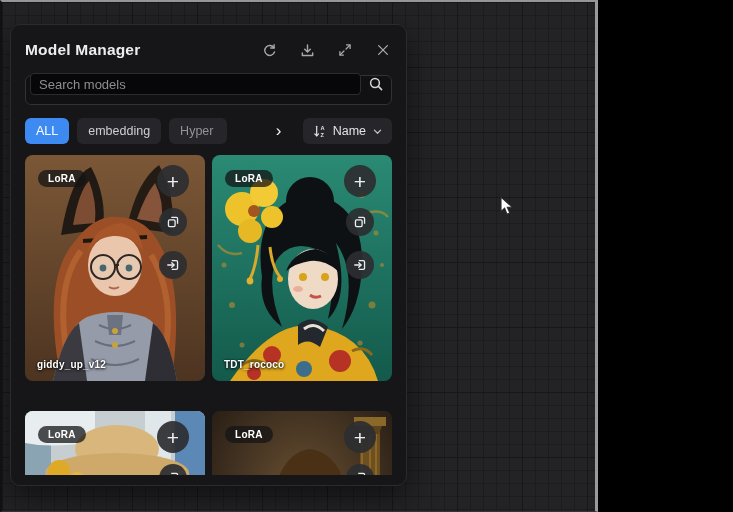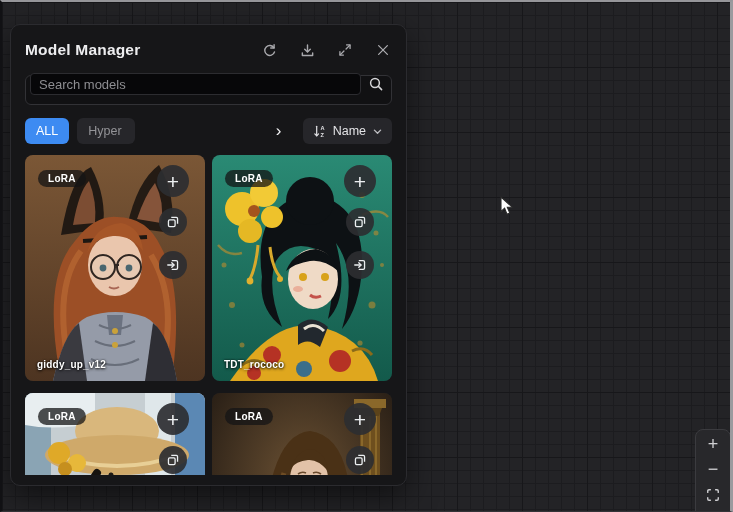--- a/index.html
+++ b/index.html
@@ -1,20 +1,20 @@
 <!DOCTYPE html>
 <html><head>
 <meta charset="utf-8">
 <style>
   * { margin:0; padding:0; box-sizing:border-box; }
   html,body { background:#000; }
   body { font-family:"Liberation Sans","DejaVu Sans",sans-serif; }
 
   .screen{
-    position:relative; width:733px; height:512px; overflow:hidden;
+    position:relative; width:598px; height:512px; overflow:hidden;
     background-color:#232326;
     background-image:
       linear-gradient(#17171a 1px, transparent 1px),
       linear-gradient(90deg,#17171a 1px, transparent 1px),
       linear-gradient(#1c1c1f 1px, transparent 1px),
       linear-gradient(90deg,#1c1c1f 1px, transparent 1px);
     background-size:65px 65px,65px 65px,13px 13px,13px 13px;
     border-top:2px solid #96969a;
     border-right:3px solid #9a9a9e;
     border-left:2px solid #111114;
@@ -61,21 +61,21 @@
     color:#f2f2f4; font-size:17px; line-height:20px; cursor:pointer; text-align:center; padding:0;}
   .sort-select{
     margin-left:8px; height:26px; flex:0 0 auto; display:flex; align-items:center; gap:6px;
     background:#26262a; border:none; border-radius:6px; color:#e3e3e6; font-size:12.5px;
     padding:0 9px; cursor:pointer; font-family:inherit;text-align:right;
   }
   .sort-select svg{ display:block; }
 
   
   .cards{ margin:11px 14px 0; height:320px; overflow:hidden;
-    display:grid; grid-template-columns:1fr 1fr; gap:12px 7px; }
+    display:grid; grid-template-columns:1fr 1fr; gap:30px 7px; }
   .card{ position:relative; height:226px; border-radius:8px; overflow:hidden; background:#202024; cursor:pointer; }
   .card svg.art{ position:absolute; inset:0; width:100%; height:100%; }
   .badge{
     position:absolute; top:15px; left:13px; background:rgba(20,20,22,.75); color:#fff;
     font-size:10px; font-weight:700; letter-spacing:.3px; padding:3px 10px; border-radius:10px;
   }
   .cbtn{
     position:absolute; border:none; border-radius:50%; background:rgba(45,46,49,.92);
     color:#eceff1; display:flex; align-items:center; justify-content:center; cursor:pointer; padding:0;
   }
@@ -145,20 +145,21 @@
         <svg width="16" height="16" viewBox="0 0 16 16" fill="none" stroke="currentColor" stroke-width="1.5" stroke-linecap="round">
           <circle cx="7" cy="7" r="4.4"></circle>
             <path d="M10.4 10.4 L13.6 13.6"></path>
         </svg>
       </button>
     </div>
 
     <div class="filter-row">
       <div class="chips-viewport">
         <button class="chip chip-active">ALL</button>
+        <button class="chip">embedding</button>
         <button class="chip chip-truncated">Hyper</button>
         <div class="chips-fade"></div>
         <button class="chips-scroll-btn">›</button>
       </div>
       <button class="sort-select">
         <svg width="15" height="15" viewBox="0 0 16 16" fill="none">
           <g stroke="#e3e3e6" stroke-width="1.3" stroke-linecap="round" stroke-linejoin="round">
             <path d="M5 2.5 v10"></path>
               <path d="M3 10.5 L5 12.7 L7 10.5"></path>
           </g>

